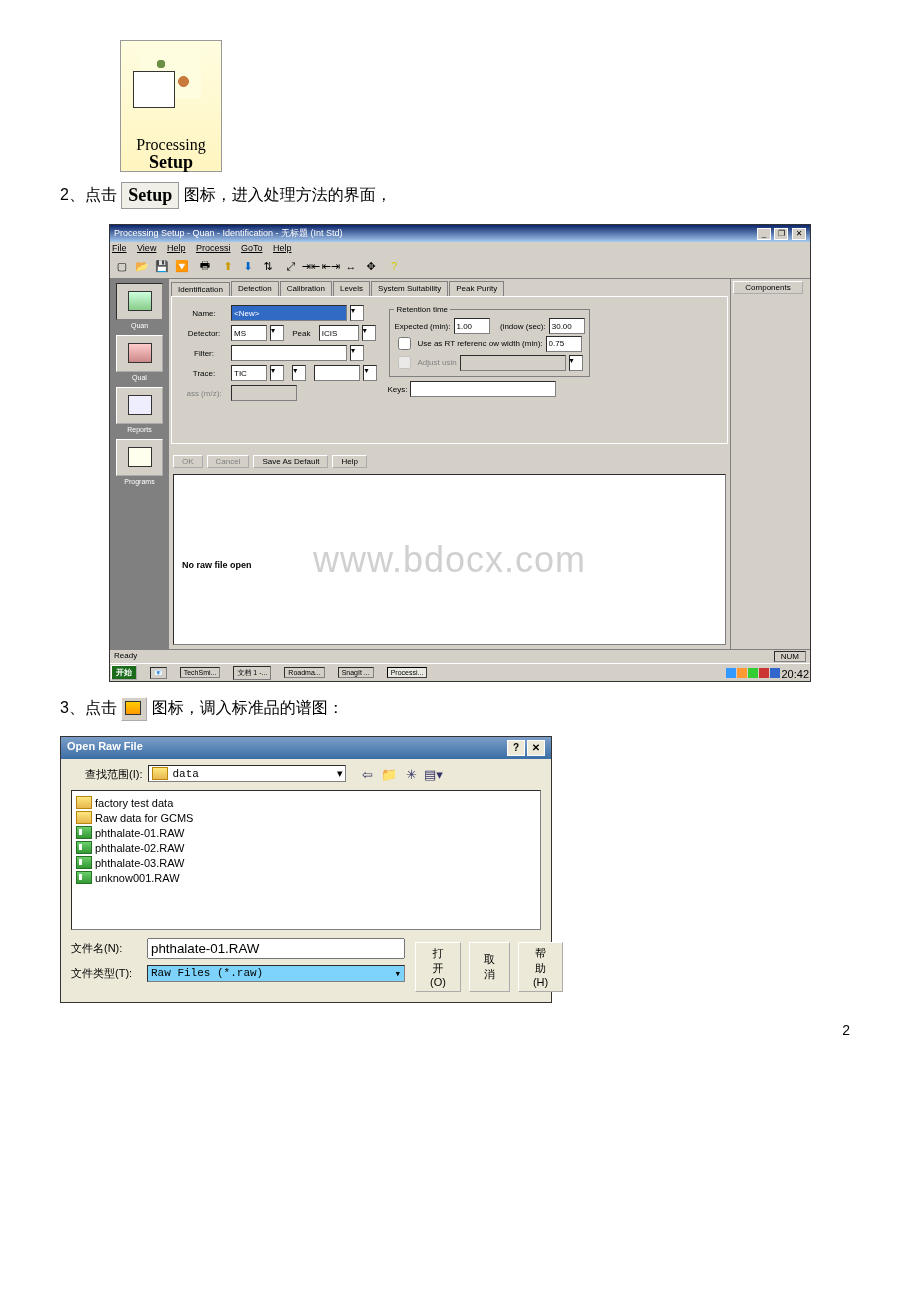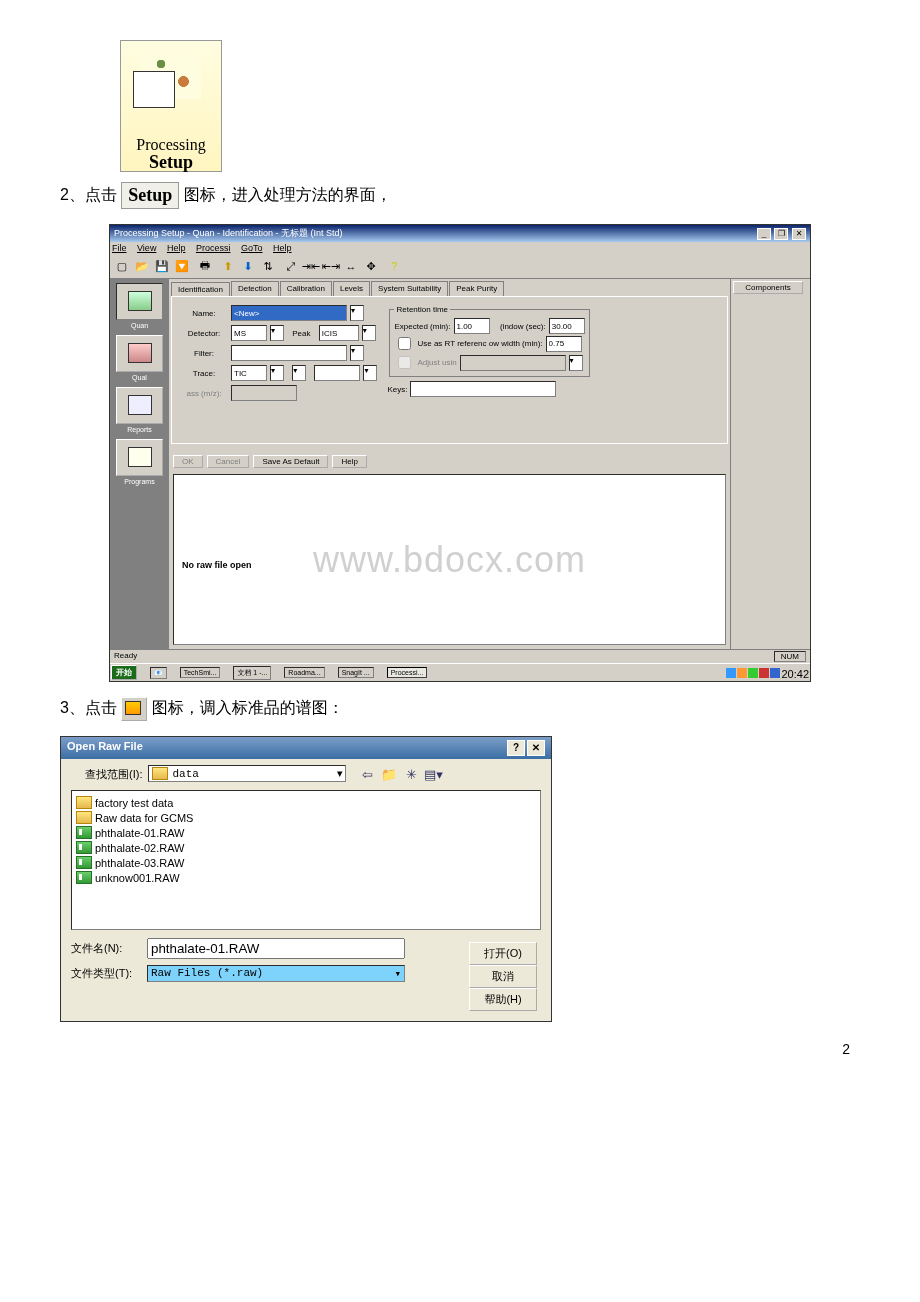--- a/index.html
+++ b/index.html
@@ -57,21 +57,21 @@
 .dialog{width:490px;border:1px solid #333;background:#ece9d8;font-family:Tahoma,sans-serif;font-size:11px;margin:15px 0 15px 0}
 .dialog .dtitle{background:linear-gradient(#7b9ec8,#3b6ea5);color:#fff;padding:3px 6px;display:flex;justify-content:space-between;font-weight:bold}
 .dialog .dtitle .x{display:flex;gap:2px}
 .dialog .dtitle .x span{width:16px;height:14px;background:#ece9d8;border:1px solid #fff;color:#000;text-align:center;font-size:10px;line-height:14px;font-weight:bold}
 .dialog .drow{padding:6px 24px;display:flex;align-items:flex-end;gap:6px}
 .dialog .filelist{background:#fff;border:1px inset #808080;margin:2px 10px;height:130px;padding:4px;font-size:11px}
 .dialog .filelist .item{display:flex;align-items:center;gap:3px;padding:1px 0}
 .folder-ico{width:14px;height:11px;background:linear-gradient(#ffe680,#e6b84d);border:1px solid #b8860b;display:inline-block}
 .raw-ico{width:14px;height:11px;background:linear-gradient(#6bcf6b,#339933);border:1px solid #267326;display:inline-block;position:relative}
 .raw-ico::after{content:'';position:absolute;left:2px;top:2px;width:3px;height:6px;background:#fff}
-.dialog .dbtns{display:flex;flex-direction:column;gap:0;padding:4px}
+.dialog .dbtns{display:flex;flex-direction:row;gap:8px;padding:4px}
 .dialog .dbtns button{padding:3px 14px;border:1px outset #fff;background:#ece9d8;font-size:11px}
 .dlg-bottom{display:flex;padding:6px 10px;gap:6px}
 .dlg-left{flex:1;display:flex;flex-direction:column;gap:6px}
 .dlg-left .r{display:flex;align-items:center;gap:6px}
 .dlg-left .r label{width:70px}
 .nav-icons{display:flex;gap:4px;margin-left:6px}
 .nav-icons span{width:18px;height:16px;display:inline-flex;align-items:center;justify-content:center;font-size:13px;color:#336}
 .pagenum{position:absolute;bottom:20px;right:70px;font-size:14px}
 </style>
 </head>

